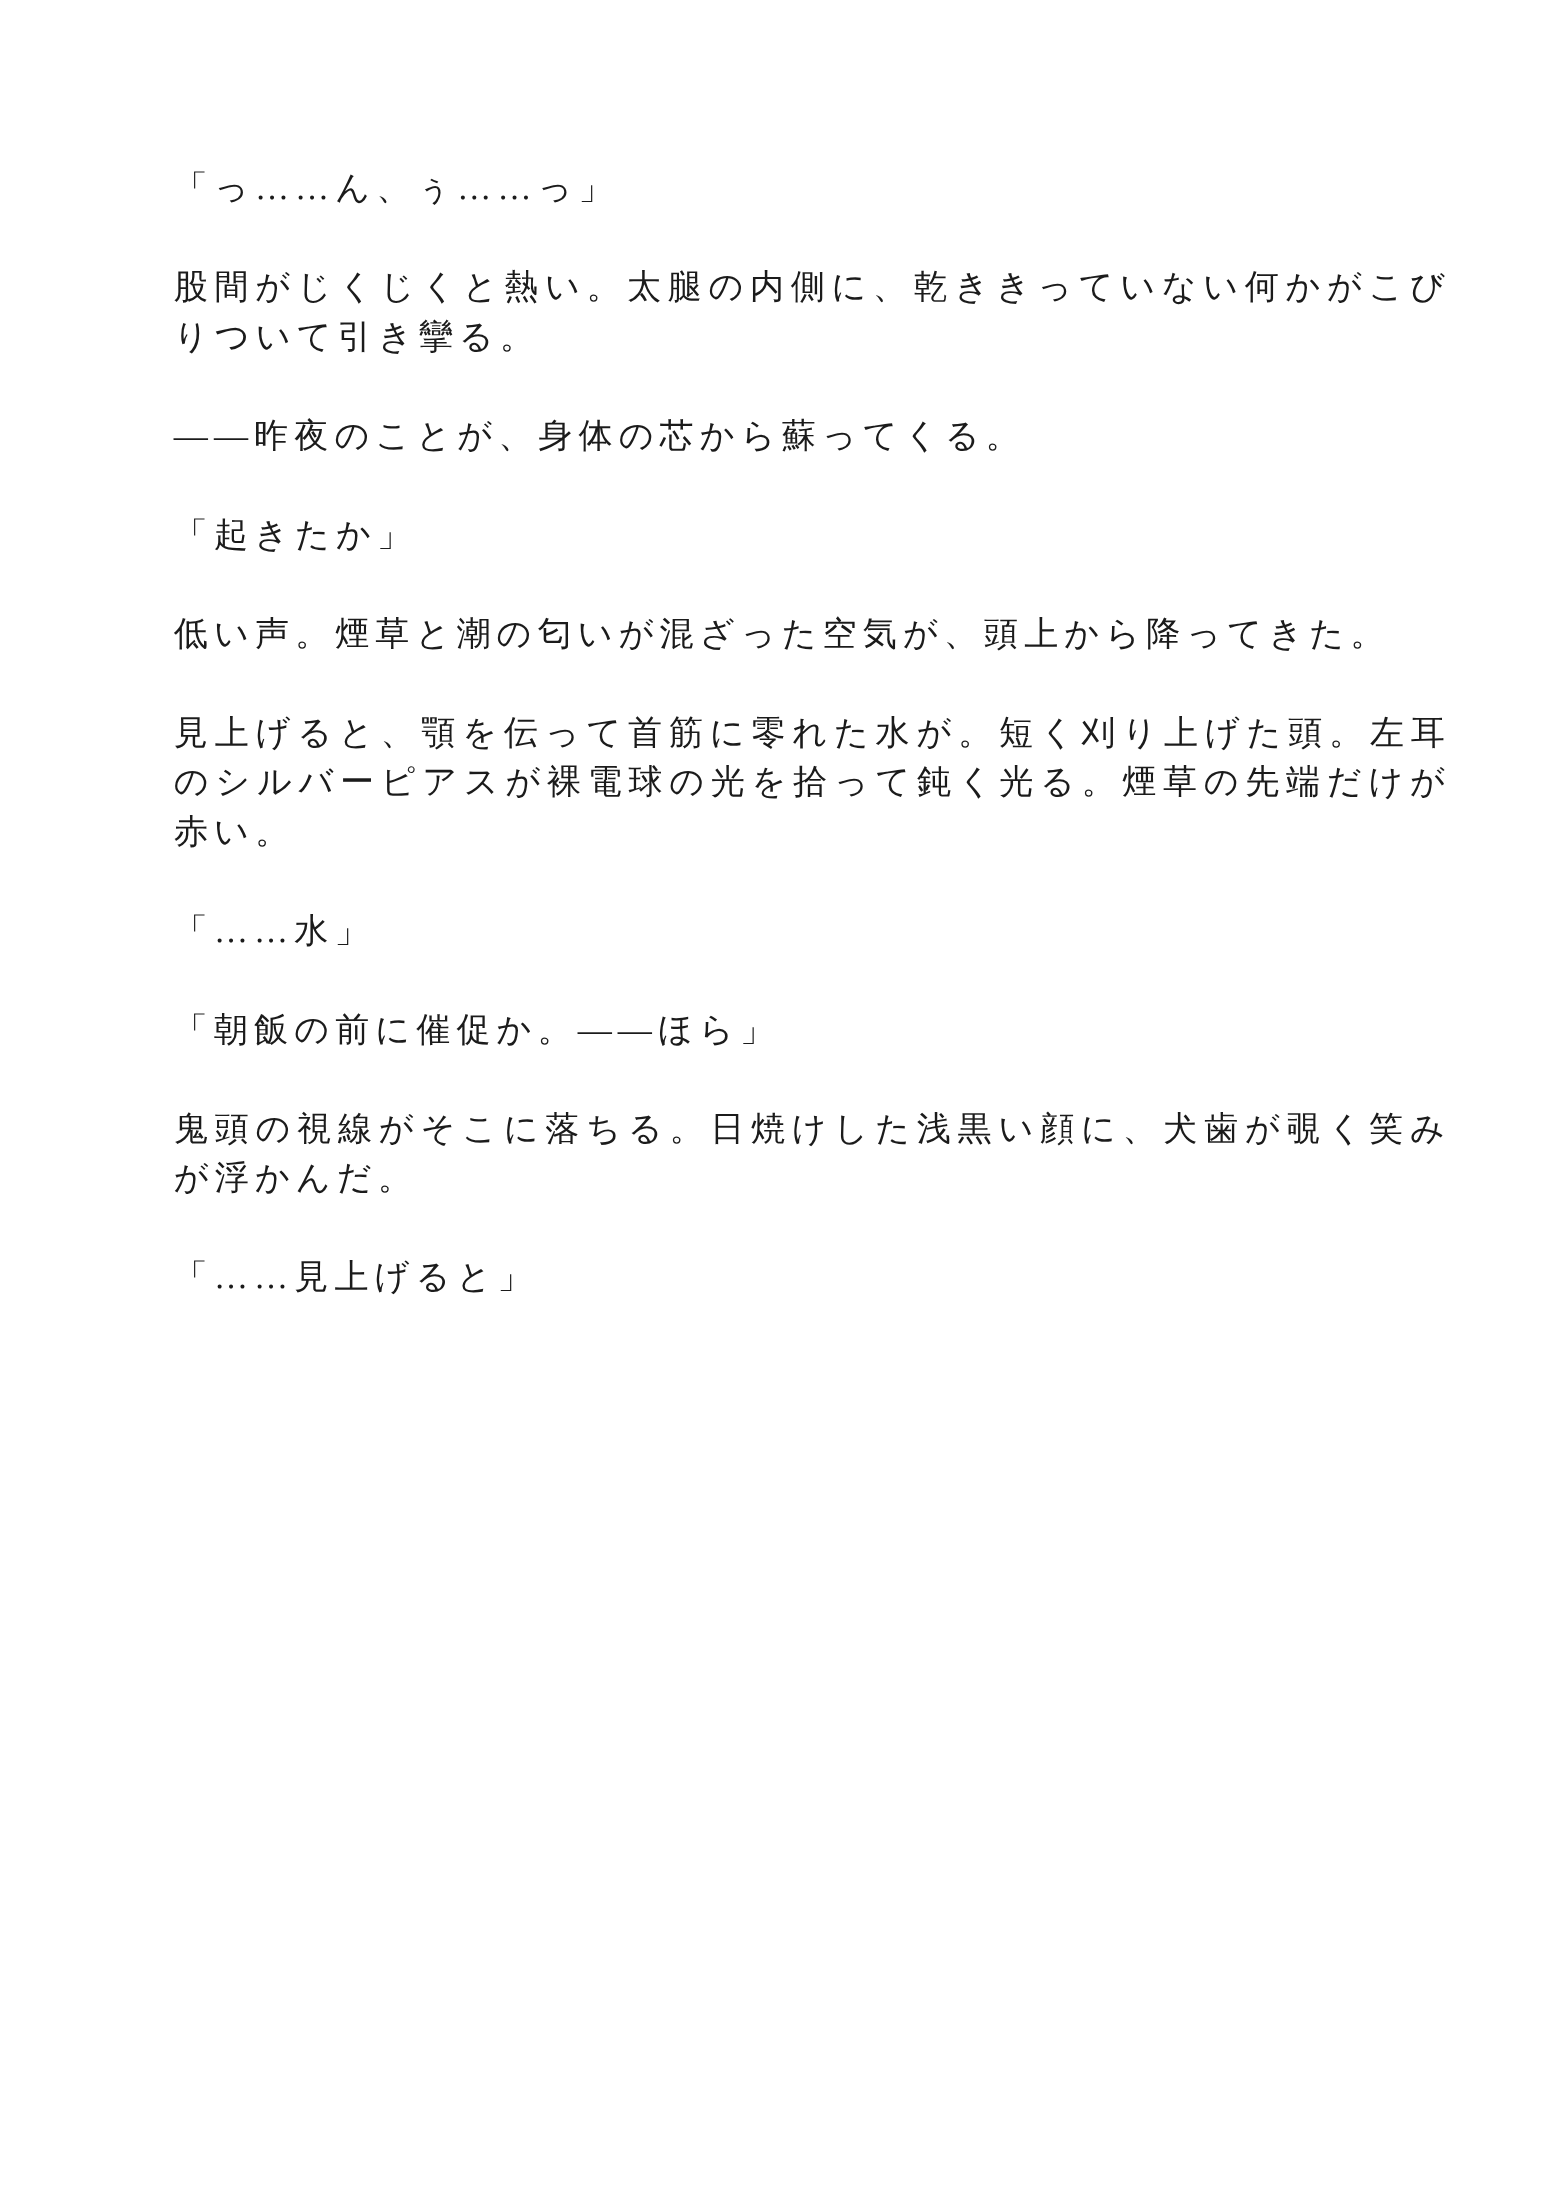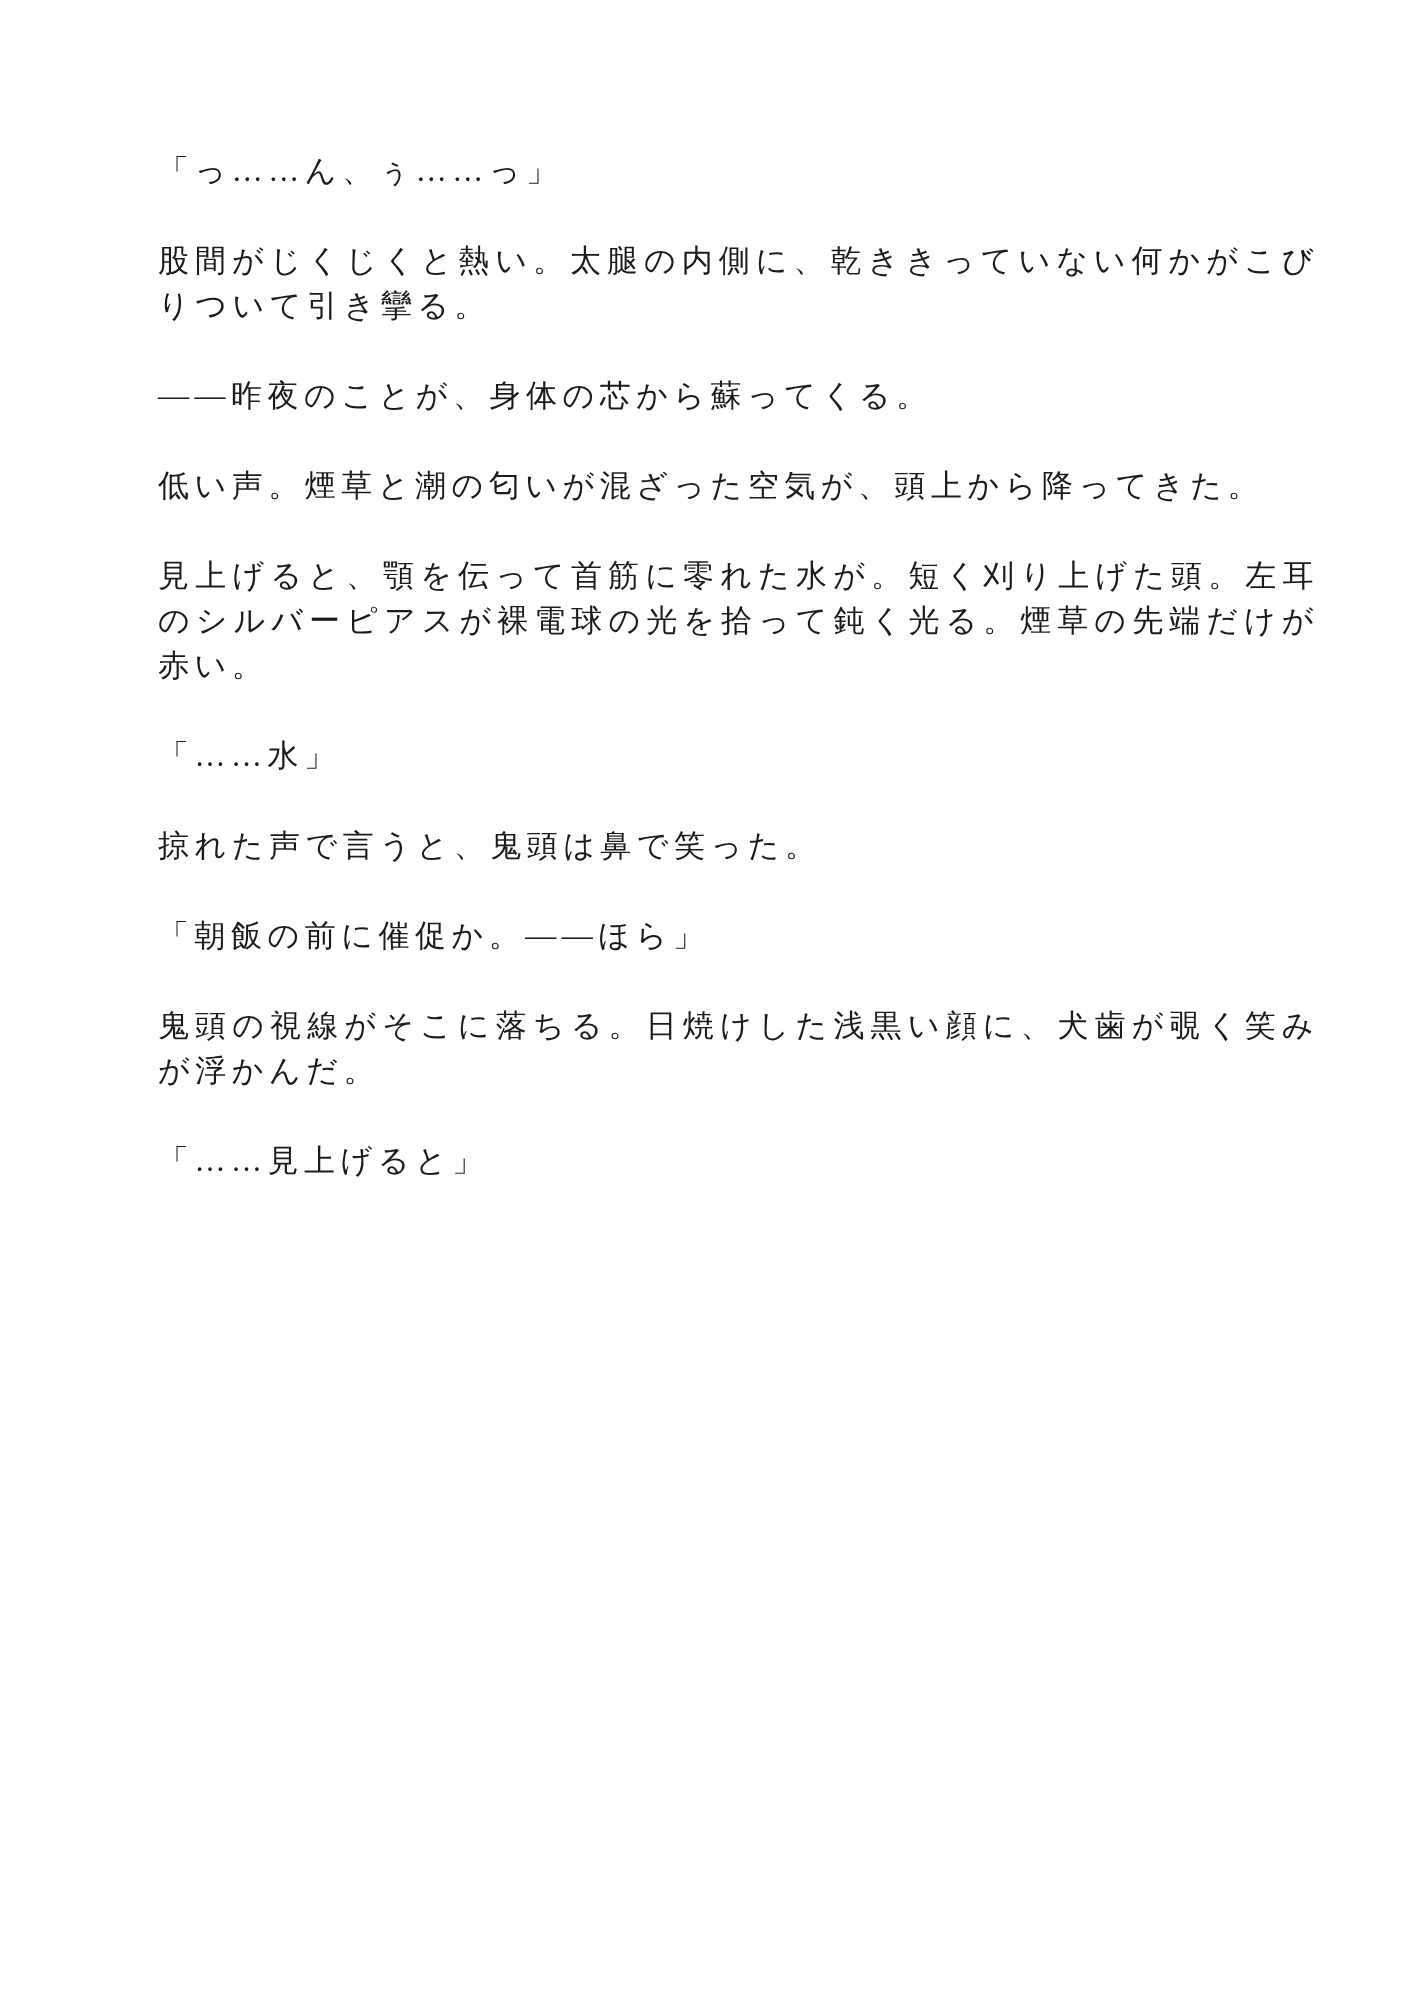--- a/index.html
+++ b/index.html
@@ -31,20 +31,20 @@
     color: #1b1b1b;
   }
 </style>
 </head>
 <body>
 
 <div class="page">
   <p class="text-block">「っ……ん、ぅ……っ」</p>
   <p class="text-block">股間がじくじくと熱い。太腿の内側に、乾ききっていない何かがこびりついて引き攣る。</p>
   <p class="text-block">——昨夜のことが、身体の芯から蘇ってくる。</p>
+  <p class="text-block">「起きたか」</p>
   <p class="text-block">低い声。煙草と潮の匂いが混ざった空気が、頭上から降ってきた。</p>
   <p class="text-block">見上げると、顎を伝って首筋に零れた水が。短く刈り上げた頭。左耳のシルバーピアスが裸電球の光を拾って鈍く光る。煙草の先端だけが赤い。</p>
   <p class="text-block">「……水」</p>
-  <p class="text-block">掠れた声で言うと、鬼頭は鼻で笑った。</p>
   <p class="text-block">「朝飯の前に催促か。——ほら」</p>
   <p class="text-block">鬼頭の視線がそこに落ちる。日焼けした浅黒い顔に、犬歯が覗く笑みが浮かんだ。</p>
   <p class="text-block">「……見上げると」</p>
 </div>
 
 </body></html>

